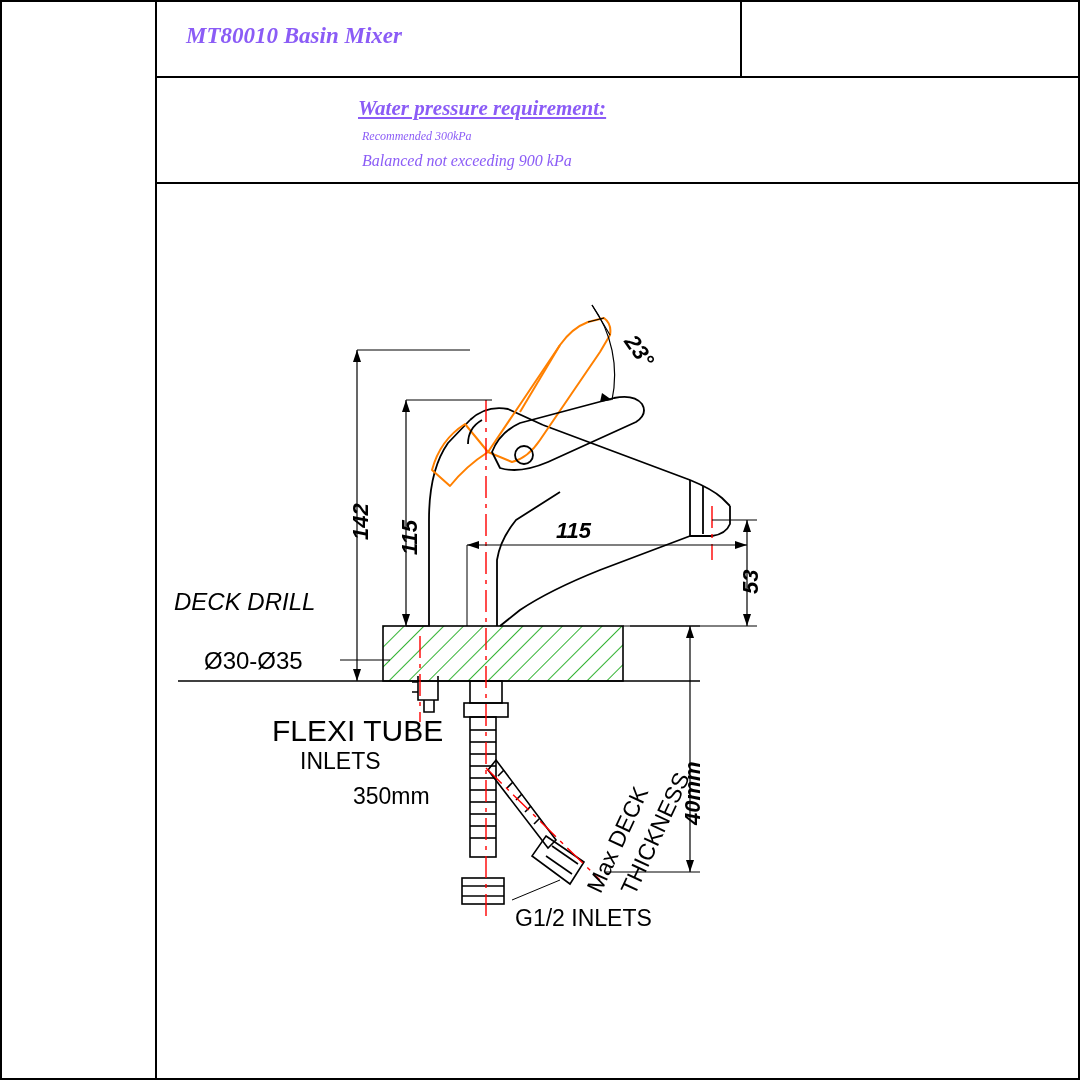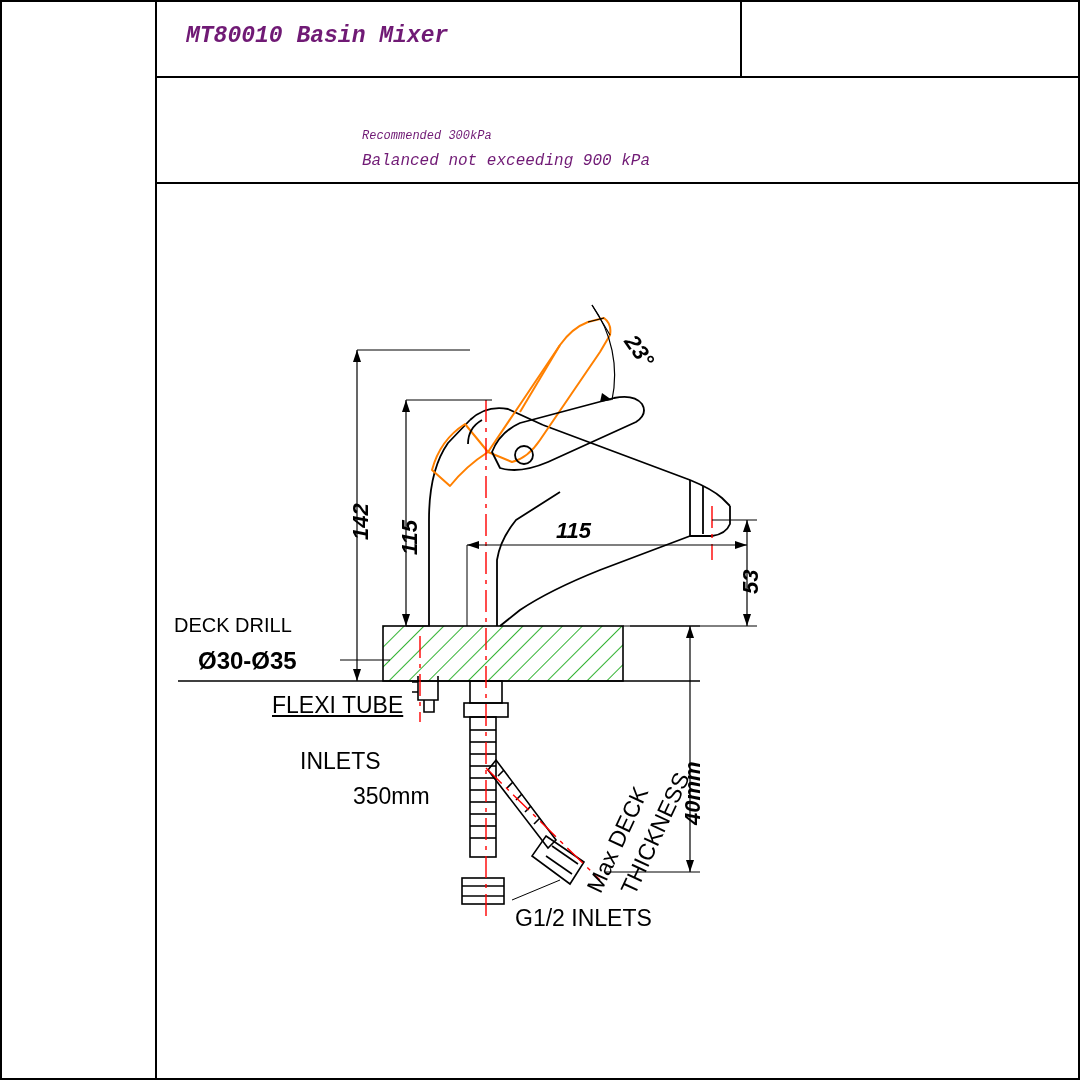--- a/index.html
+++ b/index.html
@@ -15,24 +15,24 @@
     font-family: "Liberation Sans", sans-serif;
     overflow: hidden;
   }
   .frame-line {
     position: absolute;
     background: #000000;
   }
   
   .title-text {
     position: absolute;
-    font-family: Liberation Mono, monospace;
+    font-family: Liberation Serif, serif;
     font-style: italic;
     font-weight: bold;
-    color: #701a75;
+    color: #8b5cf6;
     white-space: nowrap;
   }
   #product-title {
     left: 186px;
     top: 23px;
     font-size: 23px;
   }
   #pressure-heading {
     left: 358px;
     top: 96px;
@@ -54,30 +54,30 @@
     font-weight: normal;
   }
   .note {
     position: absolute;
     font-family: "Liberation Sans", sans-serif;
     color: #000000;
     white-space: nowrap;
   }
   #deck-drill-1 {
     left: 174px;
-    top: 614px;
-    font-size: 20px;
+    top: 588px;
+    font-size: 24px;
+    font-style: italic;
   }
   #deck-drill-2 {
-    left: 198px;
+    left: 204px;
     top: 647px;
     font-size: 24px;
-    font-weight: bold;
-  }
-  #flexi-1 { left: 272px; top: 692px; font-size: 23px; text-decoration: underline; }
+  }
+  #flexi-1 { left: 272px; top: 714px; font-size: 30px; }
   #flexi-2 { left: 300px; top: 748px; font-size: 23px; }
   #flexi-3 { left: 305px; top: 783px; font-size: 23px; margin-left: 48px; }
   #inlets-label { left: 515px; top: 905px; font-size: 23px; }
 
   .dim-text {
     position: absolute;
     font-family: "Liberation Sans", sans-serif;
     font-style: italic;
     font-weight: bold;
     color: #000000;
@@ -104,20 +104,21 @@
   <div class="frame-line" style="left:0px;top:1078px;width:1080px;height:2px;"></div>
   <div class="frame-line" style="left:0px;top:0px;width:2px;height:1080px;"></div>
   <div class="frame-line" style="left:1078px;top:0px;width:2px;height:1080px;"></div>
 
   <div class="frame-line" style="left:155px;top:0px;width:2px;height:1080px;"></div>
   <div class="frame-line" style="left:155px;top:76px;width:925px;height:2px;"></div>
   <div class="frame-line" style="left:155px;top:182px;width:925px;height:2px;"></div>
   <div class="frame-line" style="left:740px;top:0px;width:2px;height:78px;"></div>
 
   <div class="title-text" id="product-title">MT80010 Basin Mixer</div>
+  <div class="title-text" id="pressure-heading">Water pressure requirement:</div>
   <div class="title-text" id="pressure-line1">Recommended 300kPa</div>
   <div class="title-text" id="pressure-line2">Balanced not exceeding 900 kPa</div>
 
   <svg class="overlay" viewBox="0 0 1080 1080" xmlns="http://www.w3.org/2000/svg">
     <defs>
       <pattern id="greenHatch" width="14" height="14" patternUnits="userSpaceOnUse" patternTransform="rotate(45)">
         <line x1="0" y1="0" x2="0" y2="14" stroke="#00a000" stroke-width="1.6"></line>
       </pattern>
     </defs>
 

